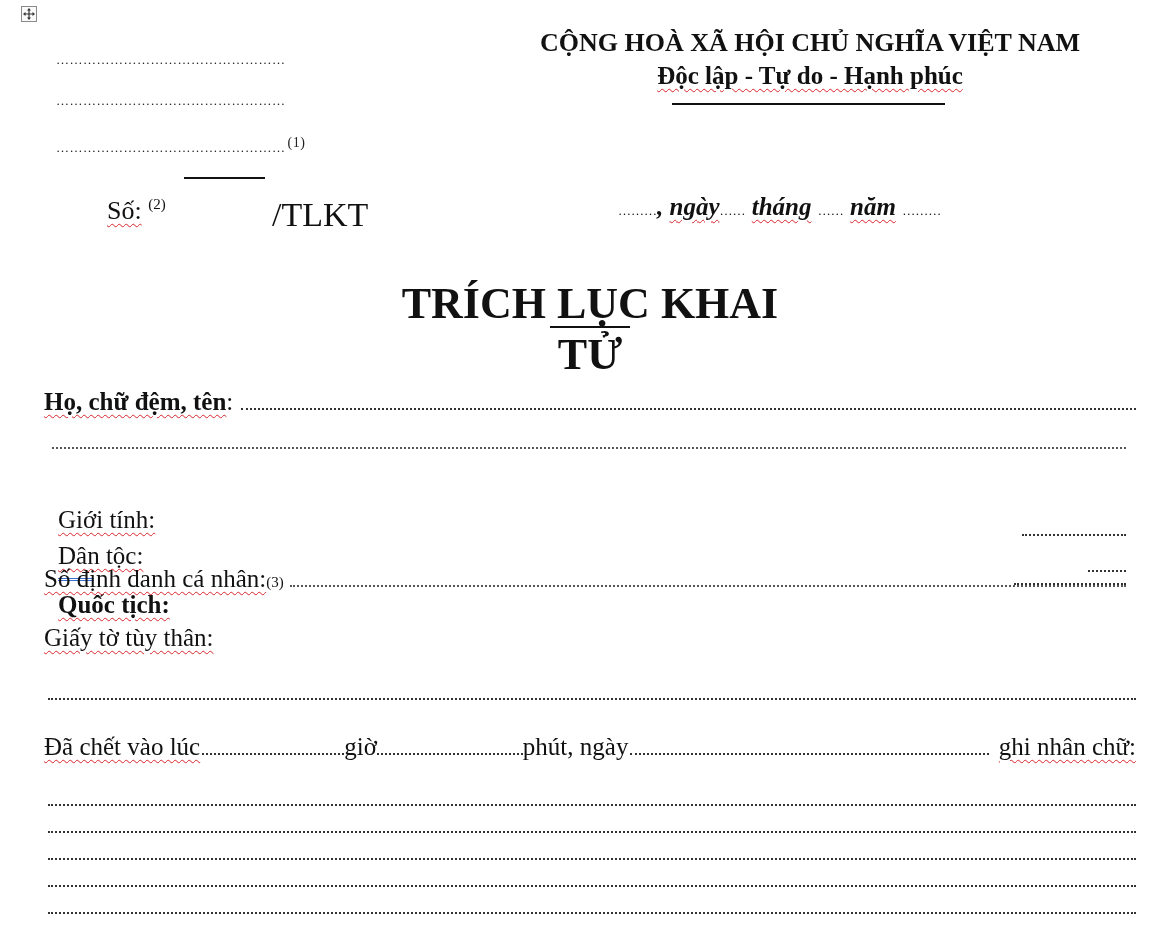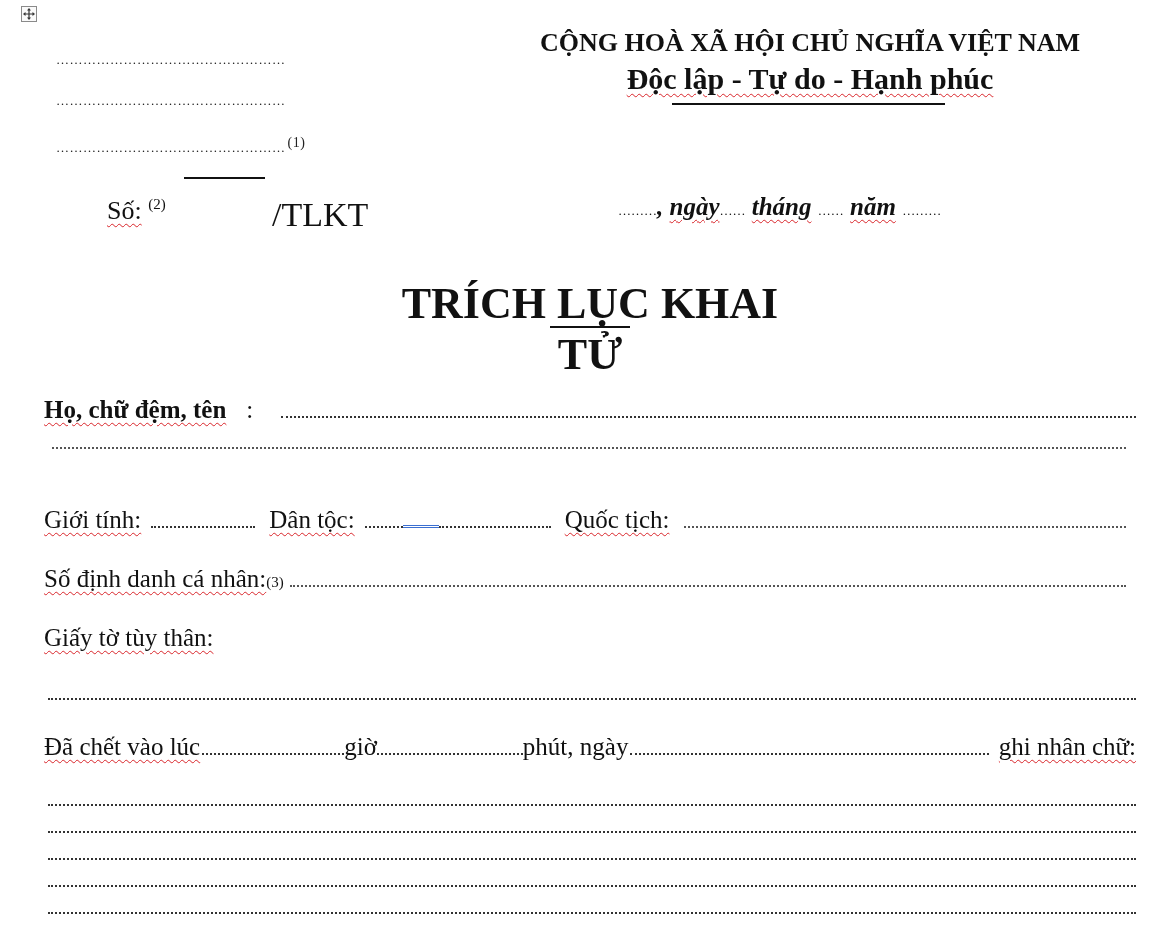--- a/index.html
+++ b/index.html
@@ -6,21 +6,21 @@
   body { width:1170px; height:951px; position:relative; overflow:hidden;
          font-family:"Liberation Serif", "DejaVu Serif", serif; color:#111; }
   .abs { position:absolute; }
   .move-handle { left:21px; top:6px; width:16px; height:16px; border:1px solid #8a8a8a;
                  box-sizing:border-box; background:#fafafa; display:flex; align-items:center; justify-content:center; }
   .dots-small { font-size:13px; letter-spacing:0.5px; color:#222; white-space:nowrap; }
   .sup { font-size:12px; vertical-align:super; line-height:0; }
   .rule { height:2px; background:#111; }
   .spell { text-decoration: underline wavy #d9262b; text-decoration-thickness:1px; text-underline-offset:4px; }
   .nation { left:490px; top:28px; width:640px; text-align:center; font-weight:bold; font-size:26px; }
-  .motto { left:490px; top:62px; width:640px; text-align:center; font-weight:bold; font-size:30px; }
+  .motto { left:490px; top:62px; width:640px; text-align:center; font-weight:bold; font-size:25px; }
   .so-line { left:107px; top:196px; font-size:26px;font-family:Liberation Serif, serif; }
   .tlkt { left:272px; top:196px; font-size:34px; }
   .date-line { left:618px; top:193px; font-size:25px; font-style:italic; font-weight:bold; white-space:nowrap; }
   .date-line .d { font-style:normal; font-weight:normal; font-size:13px; }
   .title { left:380px; top:278px; width:420px; text-align:center; font-weight:bold; font-size:44px; }
   .row { position:absolute; left:44px; right:34px; display:flex; align-items:baseline; font-size:25px; white-space:nowrap; }
   .fill { flex:1; border-bottom:2px dotted #333; margin-left:8px; height:0; align-self:flex-end; margin-bottom:6px; }
   .fill.sparse { border-bottom:2px dotted #555; }
   .seg { border-bottom:2px dotted #333; height:0; align-self:flex-end; margin-bottom:6px; }
   .dotline { position:absolute; left:48px; right:34px; height:0; border-bottom:2px dotted #333; }
@@ -59,38 +59,38 @@
   <span class="spell">ngày</span><span class="d">……</span>
   <span class="spell">tháng</span>
   <span class="d">……</span>
   <span class="spell">năm</span>
   <span class="d">………</span>
 </div>
 
 <div class="abs title">TRÍCH LỤC KHAI TỬ</div>
 <div class="abs rule" style="left:550px; top:326px; width:80px;"></div>
 
-<div class="row" style="top:396px;gap:20px;">
+<div class="row" style="top:388px;">
   <span class="spell" style="font-weight:bold;">Họ, chữ đệm, tên</span>
     <span>:</span>
   <span class="fill"></span>
 </div>
 
 <div class="row" style="top:447px; right:44px;">
   <span class="fill sparse"></span>
 </div>
 
-<div class="row" style="top:506px; right:44px;">
+<div class="row" style="top:506px; right:44px;flex-direction:column;">
   <span class="spell">Giới tính:</span>
   <span class="seg" style="width:104px; margin-left:10px;"></span>
   <span class="spell" style="margin-left:14px;">Dân tộc:</span>
   <span class="seg" style="width:38px; margin-left:10px;"></span>
   <span class="blue-mark"></span>
   <span class="seg" style="width:112px;"></span>
-  <span class="spell" style="margin-left:14px;">Quốc tịch:</span>
+  <span class="spell" style="margin-left:14px;font-weight:bold;">Quốc tịch:</span>
   <span class="fill sparse" style="margin-left:14px;"></span>
 </div>
 
 <div class="row" style="top:565px; right:44px;text-align:right;">
   <span class="spell">Số định danh cá nhân:</span>
     <span class="sup" style="font-size:15px;">(3)</span>
   <span class="fill sparse" style="margin-left:6px;"></span>
 </div>
 
 <div class="row" style="top:624px;flex-direction:column;">

